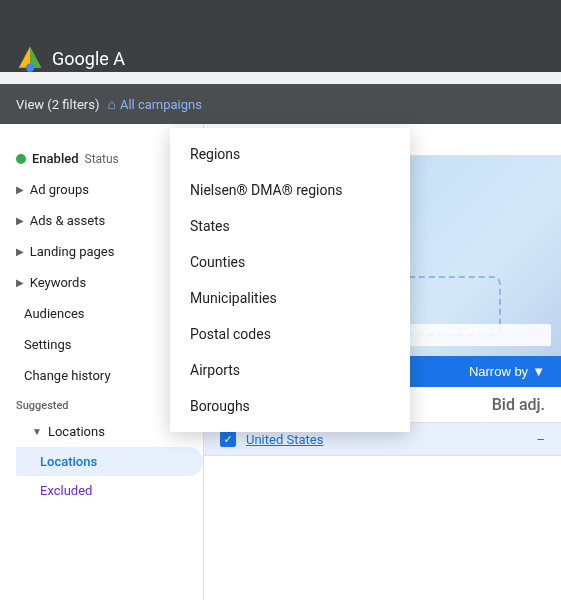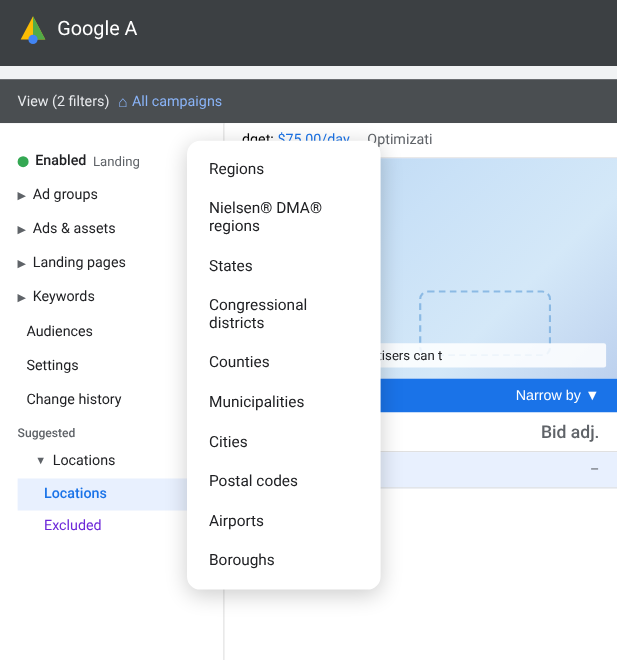--- a/index.html
+++ b/index.html
@@ -9,24 +9,24 @@
       background: #f1f3f4;
       width: 561px;
       height: 600px;
       overflow: hidden;
       position: relative;
     }
 
     
     .top-header {
       background: #3c4043;
-      height: 60px;
-      display: flex;
-      align-items: flex-start;
-      padding: 12px 16px;
+      height: 72px;
+      display: flex;
+      align-items: flex-end;
+      padding: 0 16px;
       gap: 10px;
     }
     .google-ads-logo {
       display: flex;
       align-items: center;
       gap: 8px;
     }
     .logo-triangle {
       width: 28px;
       height: 28px;
@@ -276,26 +276,26 @@
       cursor: pointer;
     }
     .row-bid {
       color: #5f6368;
       font-size: 13px;
     }
 
     
     .dropdown-menu {
       position: absolute;
-      top: 16px;
+      top: 4px;
       left: 170px;
-      width: 176px;
+      width: 240px;
       background: #fff;
       box-shadow: 0 4px 20px rgba(0,0,0,0.2);
-      border-radius: 12px;
+      border-radius: 0;
       z-index: 100;
       padding: 8px 0;
     }
     .dropdown-item {
       padding: 10px 20px;
       font-size: 14px;
       color: #202124;
       cursor: pointer;
     }
   </style>
@@ -320,21 +320,21 @@
     <span>All campaigns</span>
   </span>
 </div>
 
 <div class="main-layout">
 
   <div class="sidebar">
     <div class="sidebar-status-row">
       <div class="status-dot"></div>
       <span class="status-label">Enabled</span>
-      <span class="status-sub">Landing</span>
+      <span class="status-sub">Status</span>
     </div>
 
     <div class="sidebar-item expandable">
       <span class="expand-arrow">▶</span>
       <span>Ad groups</span>
     </div>
     <div class="sidebar-item expandable">
       <span class="expand-arrow">▶</span>
       <span>Ads &amp; assets</span>
     </div>
@@ -407,21 +407,19 @@
       <div class="checkbox-blue">✓</div>
       <div class="row-location-name">United States</div>
       <div class="row-bid">–</div>
     </div>
   </div>
 
   <div class="dropdown-menu">
     <div class="dropdown-item">Regions</div>
     <div class="dropdown-item">Nielsen® DMA® regions</div>
     <div class="dropdown-item">States</div>
-    <div class="dropdown-item">Congressional districts</div>
     <div class="dropdown-item">Counties</div>
     <div class="dropdown-item">Municipalities</div>
-    <div class="dropdown-item">Cities</div>
     <div class="dropdown-item">Postal codes</div>
     <div class="dropdown-item">Airports</div>
     <div class="dropdown-item">Boroughs</div>
   </div>
 </div>
 
 </body></html>

